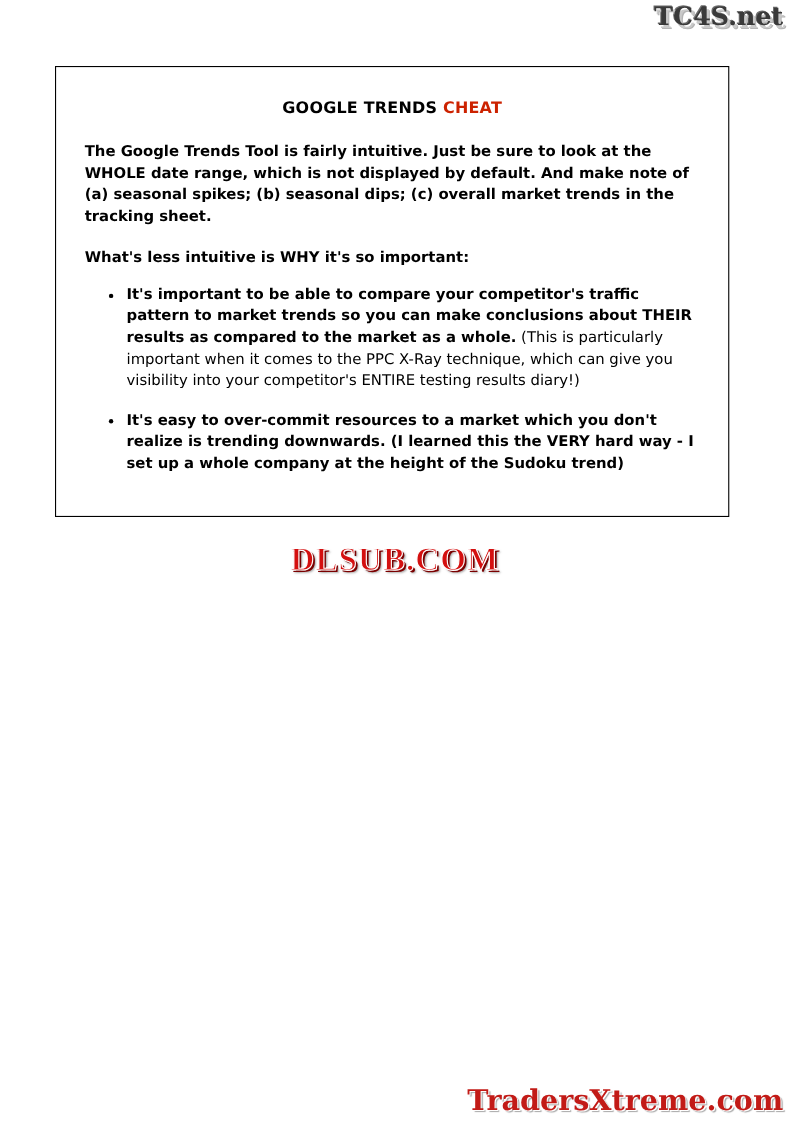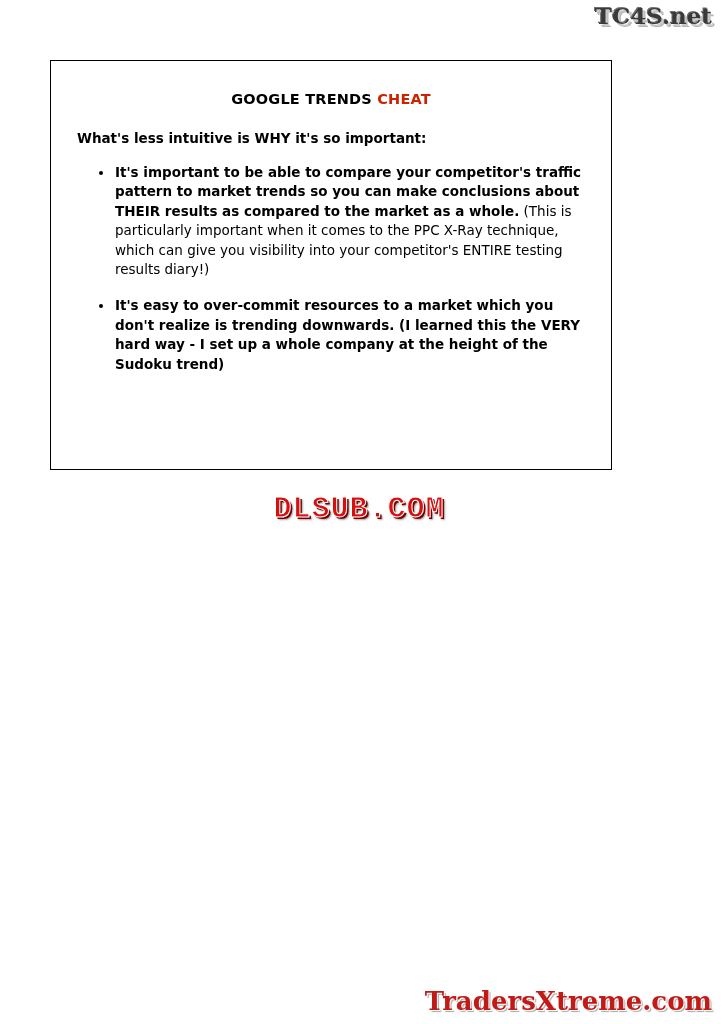--- a/index.html
+++ b/index.html
@@ -30,21 +30,21 @@
       3px 3px 0 #b5b5b5,
       -1px -1px 0 #6e6e6e;
     white-space: nowrap;
   }
 
   
   .doc-box {
     position: absolute;
     left: 50px;
     top: 60px;
-    width: 562px;
+    width: 613px;
     height: 410px;
     border: 1px solid #000000;
     box-sizing: border-box;
     background: #ffffff;
     padding: 22px 26px 18px 26px;
   }
 
   .doc-title {
     text-align: center;
     font-size: 14.5px;
@@ -101,21 +101,21 @@
   
   .stamp {
     position: absolute;
     left: 214px;
     top: 492px;
     width: 290px;
     height: 38px;
     text-align: center;
   }
   .stamp-text {
-    font-family: Liberation Mono, monospace;
+    font-family: Liberation Serif, serif;
     font-weight: bold;
     font-size: 30px;
     color: #d41010;
     letter-spacing: 1px;
     -webkit-text-stroke: 1px #ffffff;
     text-shadow:
       2px 2px 0 #7a0000,
       -1px 0 0 #ffffff,
       0 -1px 0 #ffffff,
       3px 3px 2px rgba(0,0,0,0.35);
@@ -141,20 +141,21 @@
 <body>
 
 <div class="top-watermark">TC4S.net</div>
 
 <div class="doc-box">
 
   <div class="doc-title">
     <span>GOOGLE TRENDS </span><span class="accent">CHEAT</span>
   </div>
 
+  <p class="para">The Google Trends Tool is fairly intuitive.  Just be sure to look at the WHOLE date range, which is not displayed by default.  And make note of (a) seasonal spikes; (b) seasonal dips; (c) overall market trends in the tracking sheet.</p>
 
   <p class="para-2">What's less intuitive is WHY it's so important:</p>
 
   <ul class="bullets">
     <li>
       <span class="b-strong">It's important to be able to compare your competitor's traffic pattern to market trends so you can make conclusions about THEIR results as compared to the market as a whole.</span><span class="b-normal">  (This is particularly important when it comes to the PPC X-Ray technique, which can give you visibility into your competitor's ENTIRE testing results diary!)</span>
     </li>
     <li>
       <span class="b-strong">It's easy to over-commit resources to a market which you don't realize is trending downwards.  (I learned this the VERY hard way - I set up a whole company at the height of the Sudoku trend)</span><span class="b-normal"></span>
     </li>

